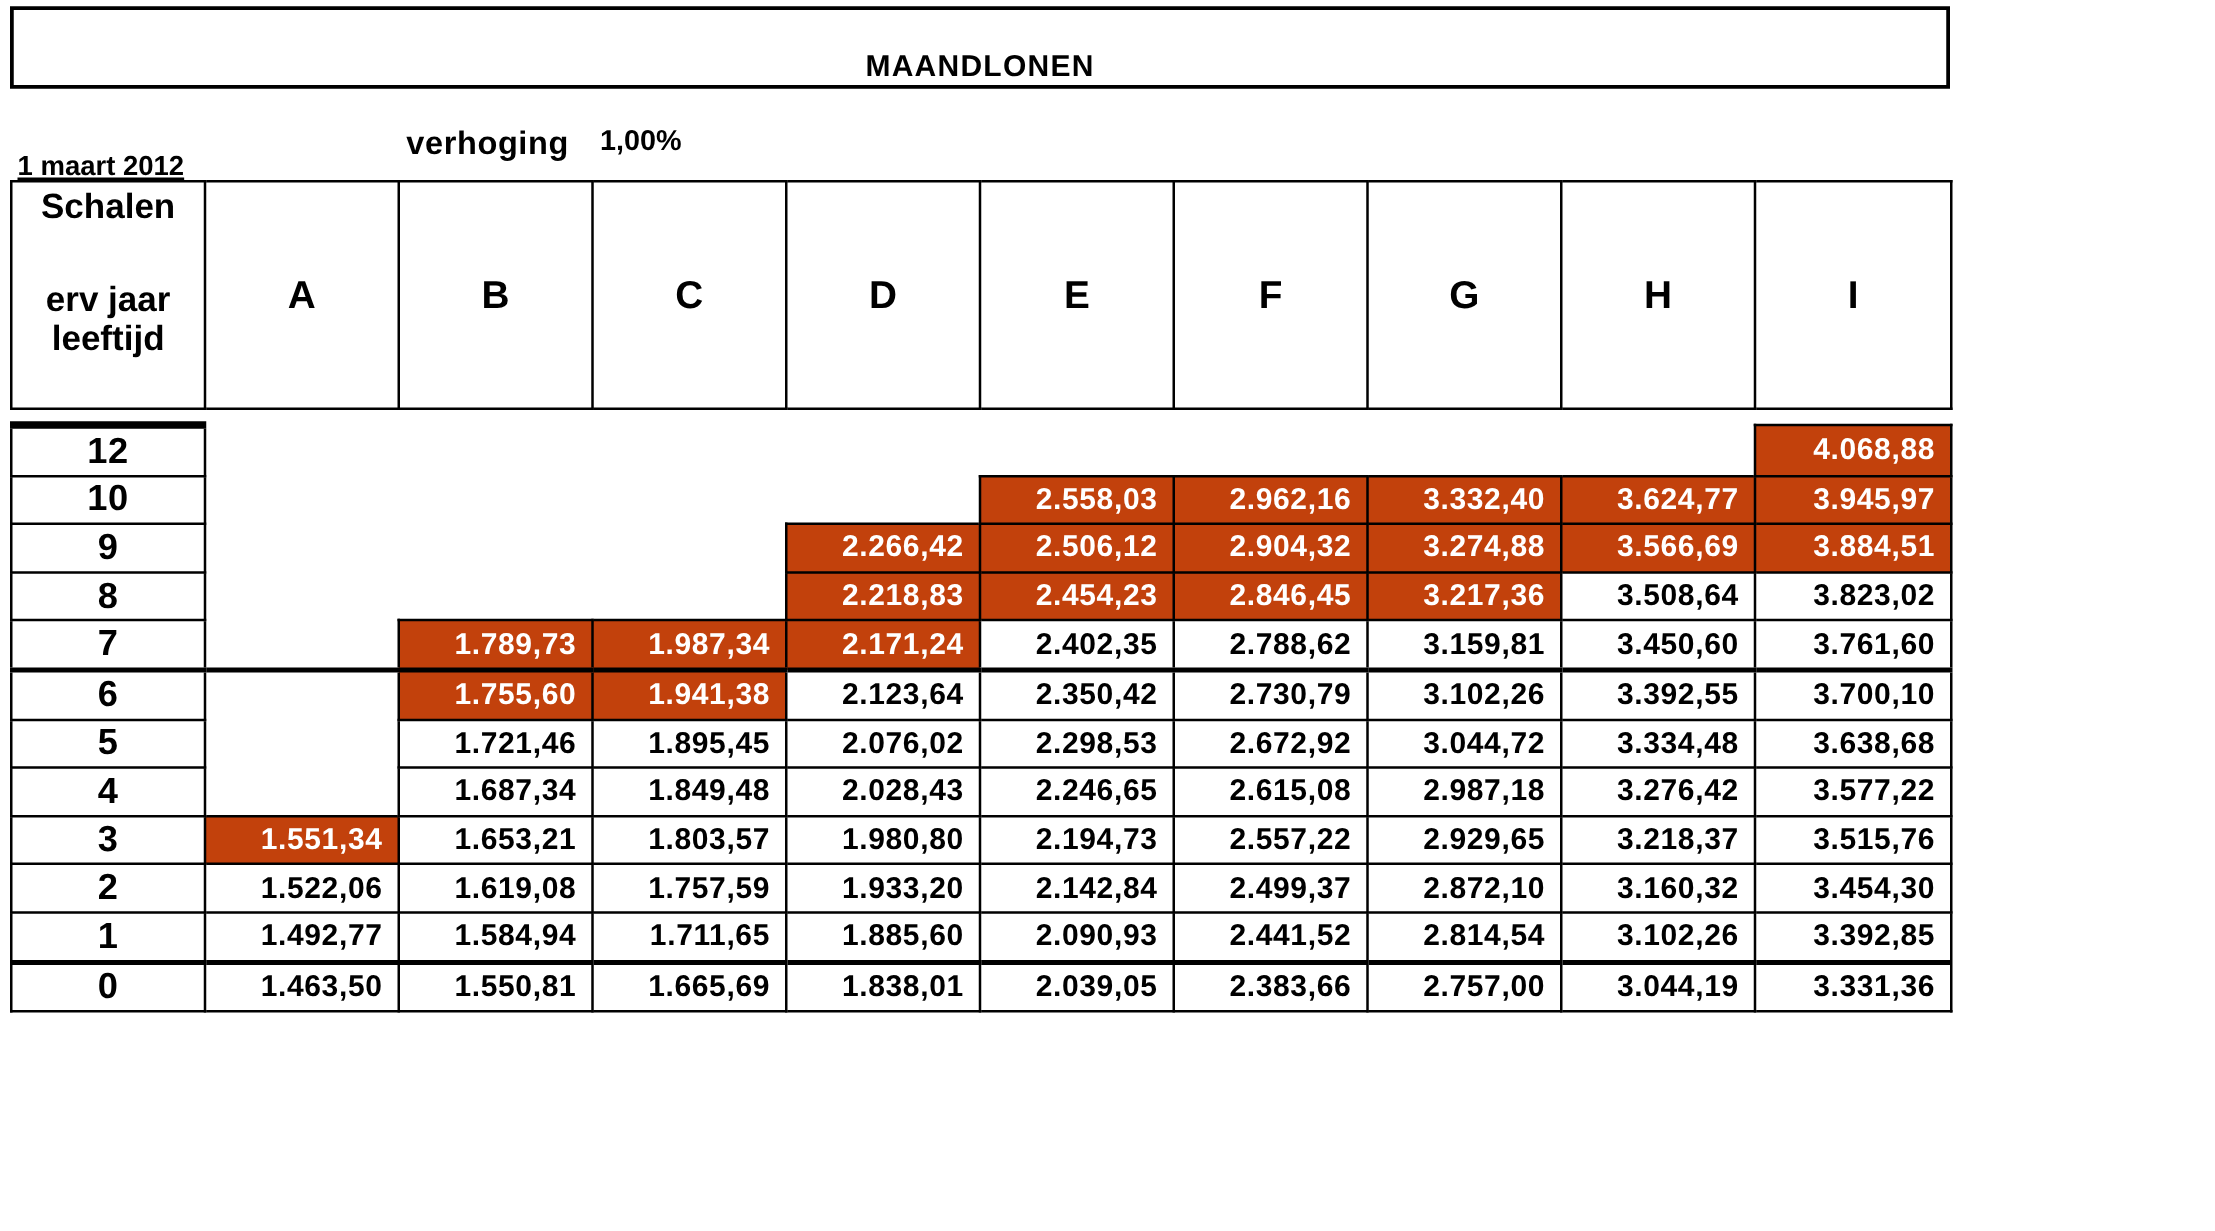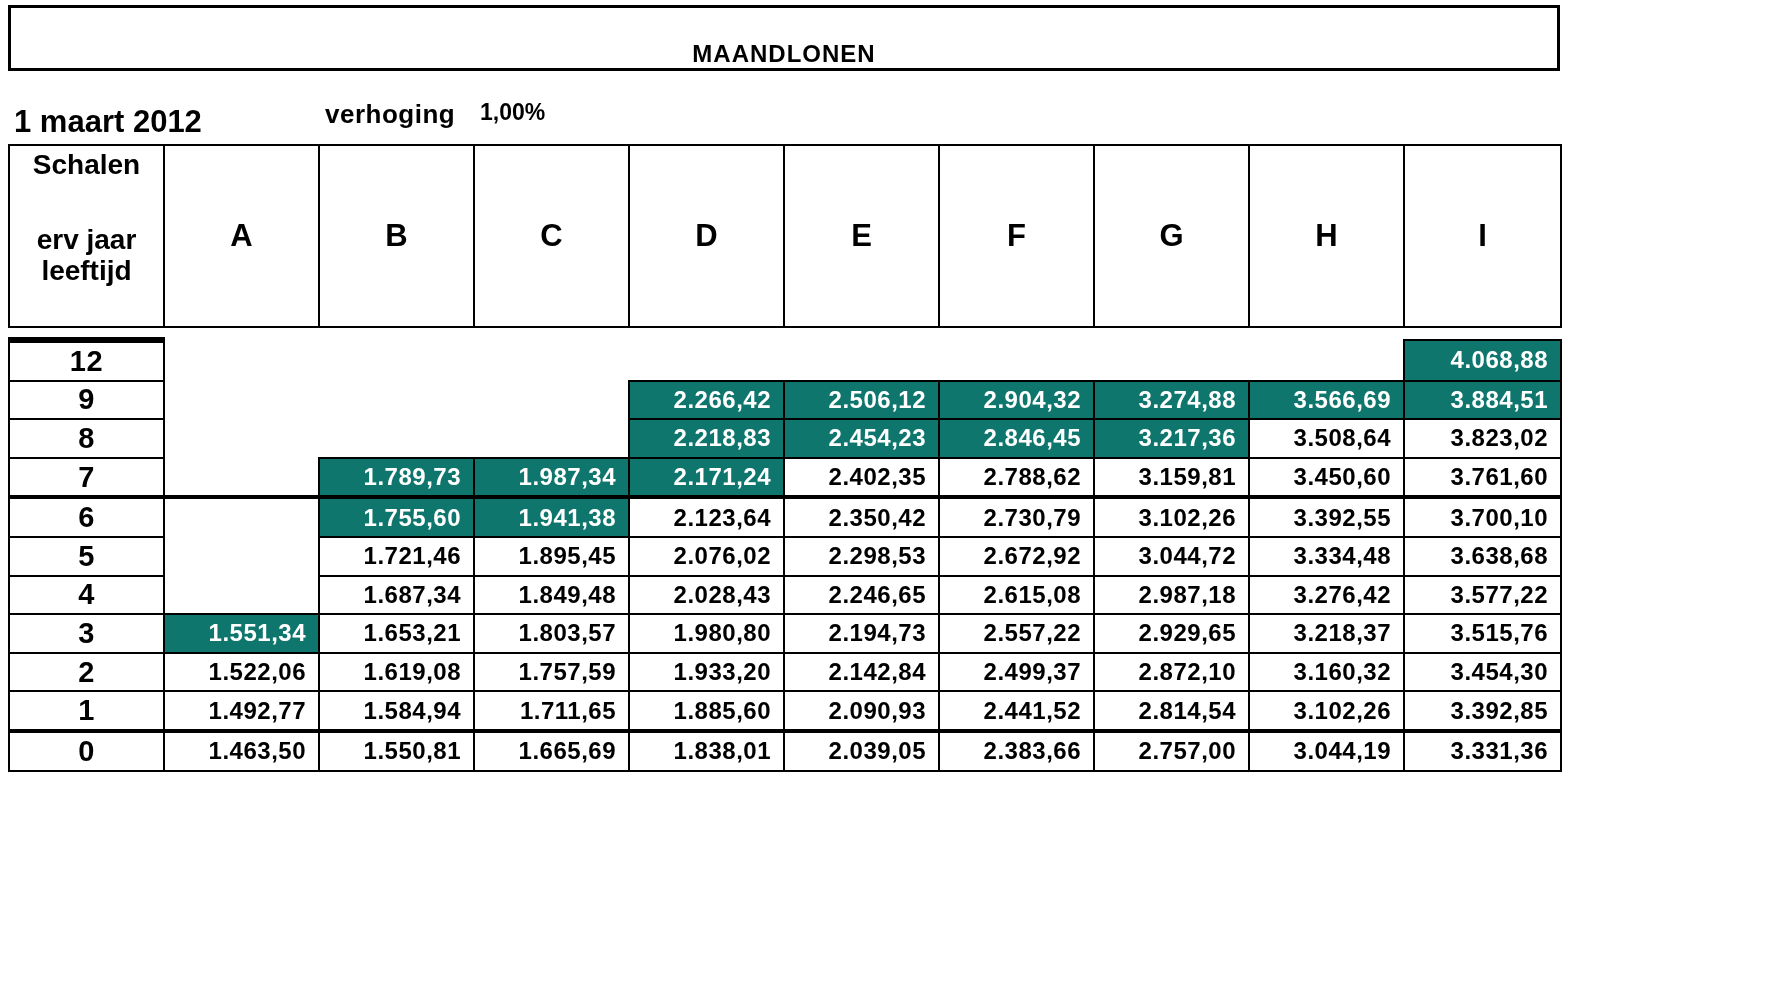--- a/index.html
+++ b/index.html
@@ -1,41 +1,41 @@
 <!DOCTYPE html>
 <html><head>
 <meta charset="utf-8">
 <style>
   html, body { margin:0; padding:0; background:#fff; }
   body { width:1772px; height:985px; position:relative; overflow:hidden;
          font-family:"Liberation Sans", sans-serif; color:#000; }
   .title-box { position:absolute; left:8px; top:5px; width:1546px; height:60px;
                border:3px solid #000; display:flex; align-items:flex-end; justify-content:center; }
   .title-box span { font-weight:bold; font-size:24px; letter-spacing:1px; }
-  .date { position:absolute; left:14px; top:104px; font-weight:bold; font-size:31px; }
+  .date { position:absolute; left:14px; top:120px; font-weight:bold; font-size:22px;text-decoration:underline; }
   .incr-label { position:absolute; left:325px; top:99px; font-weight:bold; font-size:26px; letter-spacing:0.5px; }
   .incr-value { position:absolute; left:480px; top:99px; font-weight:bold; font-size:23px; }
 
   table { border-collapse:collapse; position:absolute; table-layout:fixed; }
   .hdr { left:8px; top:144px; width:1552px; }
   .hdr td { border:2px solid #000; height:156px; text-align:center; vertical-align:middle;
             font-weight:bold; font-size:31px; padding:12px; }
   .hdr td.corner { font-size:28px; line-height:1.1; vertical-align:top; padding-top:4px; }
   .corner .l1 { display:block; }
   .corner .gap { display:block; height:44px; }
   .corner .l2, .corner .l3 { display:block; }
 
   .grid { left:8px; top:337px; width:1552px; }
   .grid td { height:36.6px; padding:0 12px 0 0; font-weight:bold; font-size:24px;
              text-align:right; vertical-align:middle; border:2px solid #000; letter-spacing:0.5px; }
   .grid td.rowlabel { text-align:center; padding:0; font-size:29px; border:2px solid #000; }
   .grid tr:first-child td.rowlabel { border-top:6px solid #000;margin-left:36px; }
   .grid tr.thick-top td { border-top:4px solid #000; }
   .grid td.empty { border:none; }
-  .grid td.dark { background:#0f766e; color:#fff; border-color:#000; }
+  .grid td.dark { background:#c2410c; color:#fff; border-color:#000; }
 </style>
 </head>
 <body>
 
 <div class="title-box">
   <span>MAANDLONEN</span>
 </div>
 
 <div class="date">1 maart 2012</div>
 <div class="incr-label">verhoging</div>
@@ -95,20 +95,32 @@
         <td class="empty"></td>
         <td class="empty"></td>
         <td class="empty"></td>
         <td class="empty"></td>
         <td class="empty"></td>
         <td class="empty"></td>
         <td class="empty"></td>
         <td class="dark">4.068,88</td>
       </tr>
       <tr>
+        <td class="rowlabel">10</td>
+        <td class="empty"></td>
+        <td class="empty"></td>
+        <td class="empty"></td>
+        <td class="empty"></td>
+        <td class="dark">2.558,03</td>
+        <td class="dark">2.962,16</td>
+        <td class="dark">3.332,40</td>
+        <td class="dark">3.624,77</td>
+        <td class="dark">3.945,97</td>
+      </tr>
+      <tr>
         <td class="rowlabel">9</td>
         <td class="empty"></td>
         <td class="empty"></td>
         <td class="empty"></td>
         <td class="dark">2.266,42</td>
         <td class="dark">2.506,12</td>
         <td class="dark">2.904,32</td>
         <td class="dark">3.274,88</td>
         <td class="dark">3.566,69</td>
         <td class="dark">3.884,51</td>

